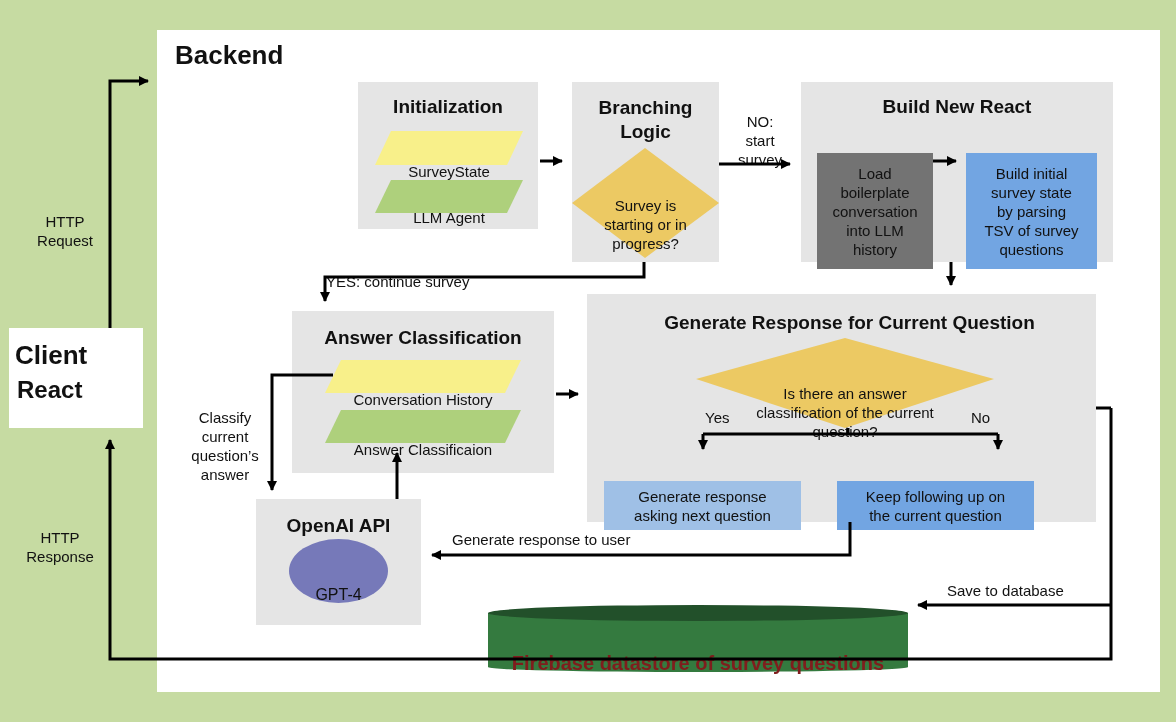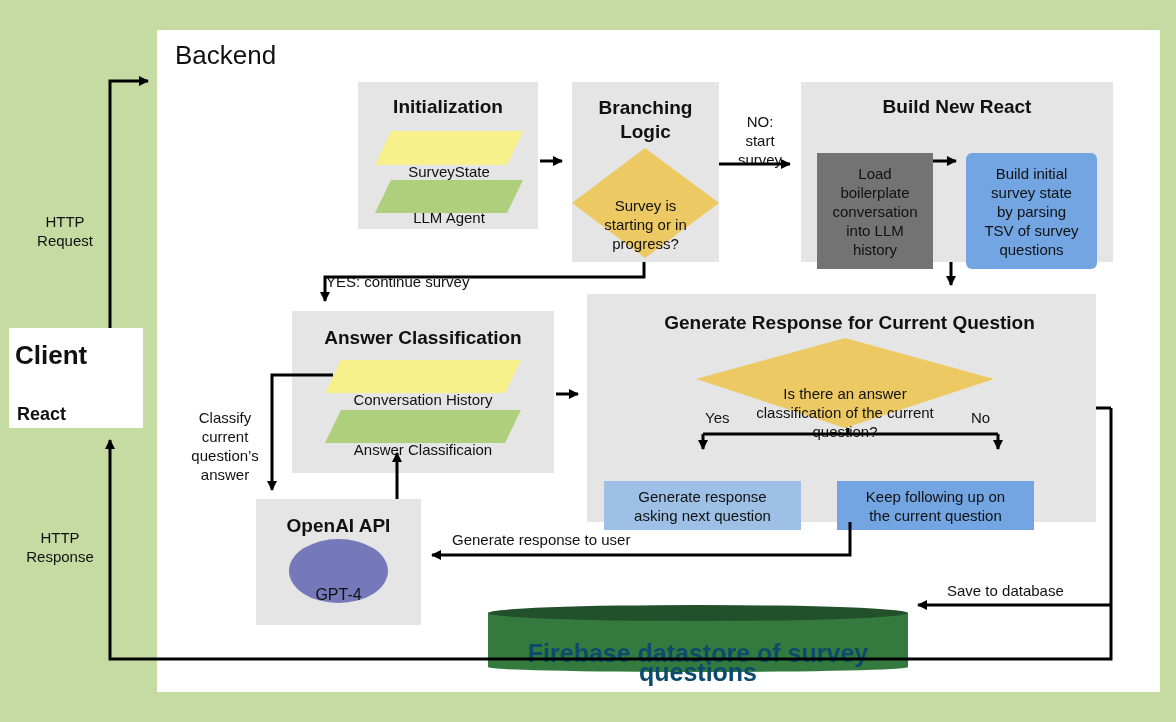--- a/index.html
+++ b/index.html
@@ -11,25 +11,25 @@
   .title { position: absolute; font-weight: bold; text-align: center; left: 0; right: 0; }
   .lbl { position: absolute; text-align: center; font-size: 15px; line-height: 19px; margin-top: 20px; }
   .box { position: absolute; display: flex; align-items: center; justify-content: center; text-align: center;
          font-size: 15px; line-height: 19px; margin-top: 23px; }
   svg.wires { position: absolute; left: 0; top: 0; pointer-events: none; }
 </style>
 </head>
 <body>
 
 <div class="panel" style="left:157px;top:30px;width:1003px;height:662px;"></div>
-<div class="abs" style="left:175px;top:40px;font-size:26px;font-weight:normal;">Backend</div>
+<div class="abs" style="left:175px;top:40px;font-size:26px;font-weight:bold;">Backend</div>
 
 <div class="panel" style="left:9px;top:328px;width:134px;height:100px;">
   <div class="abs" style="left:6px;top:12px;font-size:26px;font-weight:bold;">Client</div>
-  <div class="abs" style="left:8px;top:48px;font-size:18px;font-weight:bold;margin-top:28px;">React</div>
+  <div class="abs" style="left:8px;top:48px;font-size:24px;font-weight:bold;">React</div>
 </div>
 <div class="lbl" style="left:30px;top:192px;width:70px;white-space:pre-line;">HTTP
 Request</div>
 <div class="lbl" style="left:20px;top:508px;width:80px;white-space:pre-line;">HTTP
 Response</div>
 
 <div class="gray" style="left:358px;top:82px;width:180px;height:147px;">
   <div class="title" style="top:14px;font-size:19px;">Initialization</div>
 </div>
 <svg class="abs" style="left:375px;top:131px;" width="148" height="34">
@@ -57,21 +57,21 @@
 <div class="lbl" style="left:326px;top:252px;text-align:left;white-space:nowrap;">YES: continue survey</div>
 
 <div class="gray" style="left:801px;top:82px;width:312px;height:180px;">
   <div class="title" style="top:14px;font-size:19px;">Build New React</div>
 </div>
 <div class="box" style="left:817px;top:130px;width:116px;height:116px;background:#737373;white-space:pre-line;">Load
 boilerplate
 conversation
 into LLM
 history</div>
-<div class="box" style="left:966px;top:130px;width:131px;height:116px;background:#72a5e2;white-space:pre-line;border-radius:6px;">Build initial
+<div class="box" style="left:966px;top:130px;width:131px;height:116px;background:#72a5e2;white-space:pre-line;">Build initial
 survey state
 by parsing
 TSV of survey
 questions</div>
 
 <div class="gray" style="left:292px;top:311px;width:262px;height:162px;">
   <div class="title" style="top:16px;font-size:19px;">Answer Classification</div>
 </div>
 <svg class="abs" style="left:325px;top:360px;" width="196" height="33">
   <polygon points="16,0 196,0 180,33 0,33" fill="#f8f08a"></polygon>
@@ -111,21 +111,21 @@
 <div class="box" style="left:289px;top:539px;width:99px;height:64px;font-size:16px;">GPT-4</div>
 
 <div class="abs" style="left:452px;top:531px;font-size:15px;">Generate response to user</div>
 <div class="abs" style="left:947px;top:582px;font-size:15px;">Save to database</div>
 
 <svg class="abs" style="left:488px;top:604px;" width="420" height="72">
   <rect x="0" y="9" width="420" height="54" fill="#347a3f"></rect>
   <ellipse cx="210" cy="63" rx="210" ry="5" fill="#347a3f"></ellipse>
   <ellipse cx="210" cy="9" rx="210" ry="8" fill="#22502a"></ellipse>
 </svg>
-<div class="box" style="left:488px;top:615px;width:420px;height:50px;color:#0c4a6e;font-weight:bold;font-size:25px;">Firebase datastore of survey questions</div>
+<div class="box" style="left:488px;top:615px;width:420px;height:50px;color:#7f1d1d;font-weight:bold;font-size:20px;">Firebase datastore of survey questions</div>
 
 <svg class="wires" width="1176" height="722">
   <defs>
     <marker id="ah" markerWidth="10" markerHeight="10" refX="9" refY="5" orient="auto" markerUnits="userSpaceOnUse">
       <path d="M0,0 L10,5 L0,10 z" fill="#000"></path>
     </marker>
   </defs>
   <g stroke="#000" stroke-width="3" fill="none">
 
     <path d="M110,328 L110,81 L148,81" marker-end="url(#ah)"></path>

